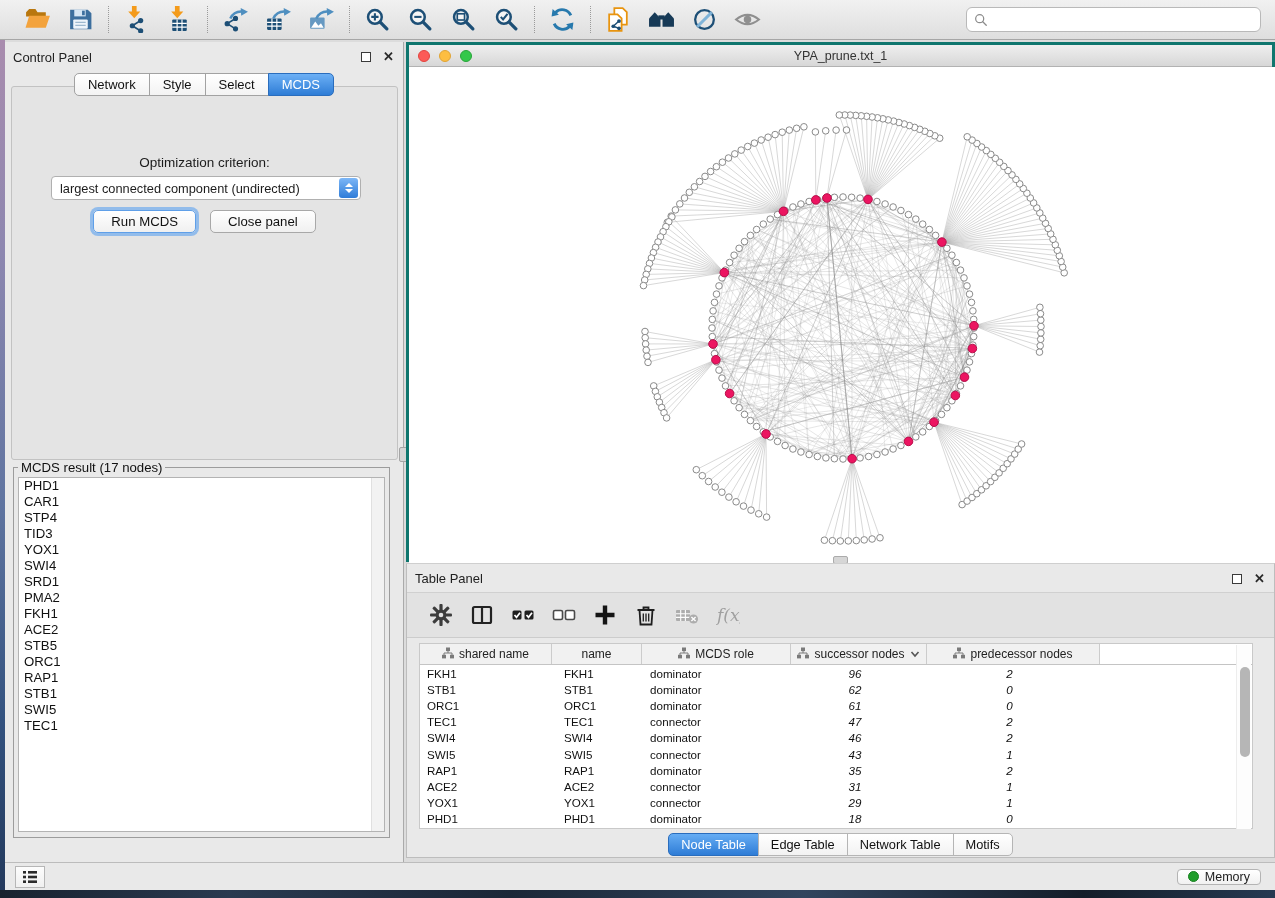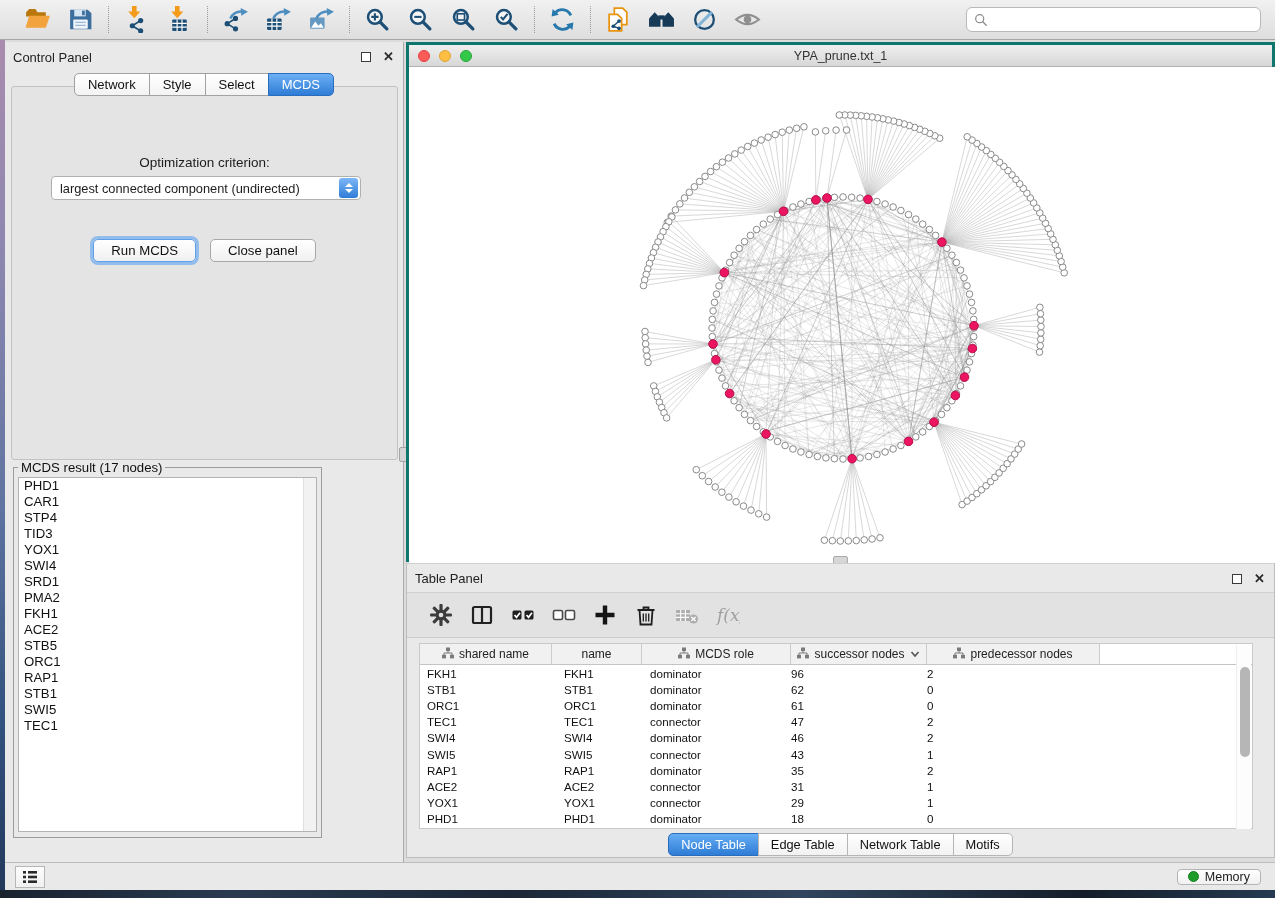--- a/index.html
+++ b/index.html
@@ -49,25 +49,25 @@
     background:#e4e4e4; border:1px solid #c2c2c2; border-radius:3px; }
   .opt-label { position:absolute; left:0; top:68px; width:100%; text-align:center; font-size:13.5px; }
   .mcds-select { position:absolute; left:39px; top:89px; width:310px; height:24px; background:#fff;
     border:1px solid #b0b0b0; border-radius:4px; display:flex; align-items:center; cursor:pointer; }
   .mcds-select .sel-text { flex:1; font-size:12.8px; padding-left:8px; white-space:nowrap; }
   .sel-stepper { width:19px; height:20px; margin-right:2px; border-radius:3px;
     background:linear-gradient(#7db7f7,#2f7cd8); display:flex; flex-direction:column; align-items:center; justify-content:center; gap:2px; }
   .sel-stepper i { width:0; height:0; border-left:4px solid transparent; border-right:4px solid transparent; display:block; }
   .sel-stepper .up { border-bottom:4.5px solid #fff; }
   .sel-stepper .dn { border-top:4.5px solid #fff; }
-  .cp-buttons { position:absolute; left:0; top:123px; width:100%; display:flex; justify-content:center; gap:14px;margin-top:29px; }
+  .cp-buttons { position:absolute; left:0; top:123px; width:100%; display:flex; justify-content:center; gap:14px; }
   .btn { background:linear-gradient(#ffffff,#f0f0f0); border:1px solid #a8a8a8; border-radius:5px;
     padding:3px 17px; font-size:13.2px; cursor:pointer; font-family:"Liberation Sans",sans-serif; color:#111; }
   .btn.focused { box-shadow:0 0 0 3px rgba(92,161,240,.6); border-color:#5f9fe8; }
-  .result-fieldset { position:absolute; left:8px; top:418px; width:309px; height:378px;
+  .result-fieldset { position:absolute; left:8px; top:418px; width:377px; height:378px;
     border:1px solid #9c9c9c; background:#e9e9e9; }
   .result-fieldset legend { font-size:13.2px; padding:0 3px; margin-left:4px; color:#111; }
   .result-list { position:absolute; left:4px; top:2px; right:4px; bottom:5px; background:#fff;
     border:1px solid #b3b3b3; overflow:hidden; }
   .result-scroll { position:absolute; top:0; right:0; width:13px; height:100%; background:#f2f2f2; border-left:1px solid #e0e0e0; }
   .result-item { font-size:13.2px; line-height:16px; padding-left:5px; color:#111; }
   
   .net-window { position:absolute; left:406px; top:42px; width:869px; height:520px;
     background:#fff; border:3px solid #0f766e; }
   .net-titlebar { height:22px; background:linear-gradient(#efefef,#d7d7d7); border-bottom:1px solid #b2b2b2;
@@ -87,21 +87,21 @@
   .tp-icon svg { width:100%; height:100%; }
   .tp-icon.disabled { cursor:default; opacity:.95; }
   .tbl-wrap { position:absolute; left:12px; top:79px; width:834px; height:186px; background:#fff; border:1px solid #c9c9c9; }
   .tbl-header { display:flex; height:21px; border-bottom:1px solid #c4c4c4; background:#fff; }
   .th-cell { background:#f1f1f1; border-right:1px solid #cccccc; display:flex; align-items:center; justify-content:center;
     gap:5px; font-size:12px; color:#222; cursor:pointer; }
   .th-filler { flex:1; background:#fff; }
   .tbl-body { position:relative; }
   .tbl-row { display:flex; height:16.2px; align-items:center; }
   .td { font-size:11.6px; color:#111; overflow:hidden; white-space:nowrap; }
-  .td.num { text-align:left; padding-right:8px; }
+  .td.num { text-align:center; padding-right:8px;font-style:italic; }
   .tbl-scroll { position:absolute; top:1px; right:1px; width:15px; height:184px; background:#fdfdfd; border-left:1px solid #ededed; }
   .tbl-thumb { position:absolute; left:2.5px; top:22px; width:10px; height:90px; background:#b6b6b6; border-radius:6px; }
   .tp-tabs { position:absolute; left:0; top:269px; width:100%; display:flex; justify-content:center; }
   .tp-tab { background:linear-gradient(#ffffff,#f2f2f2); border:1px solid #b5b5b5; padding:3px 12px;
     font-size:12.8px; margin-left:-1px; cursor:pointer; color:#111; }
   .tp-tab:first-child { border-radius:5px 0 0 5px; margin-left:0; }
   .tp-tab:last-child { border-radius:0 5px 5px 0; }
   .tp-tab.active { background:linear-gradient(#66adf4,#2e7cd6); color:#fff; border-color:#2a6dbd; }
   
   .status-bar { position:absolute; left:5px; top:862px; width:1270px; height:28px; background:#e9e9e9;

